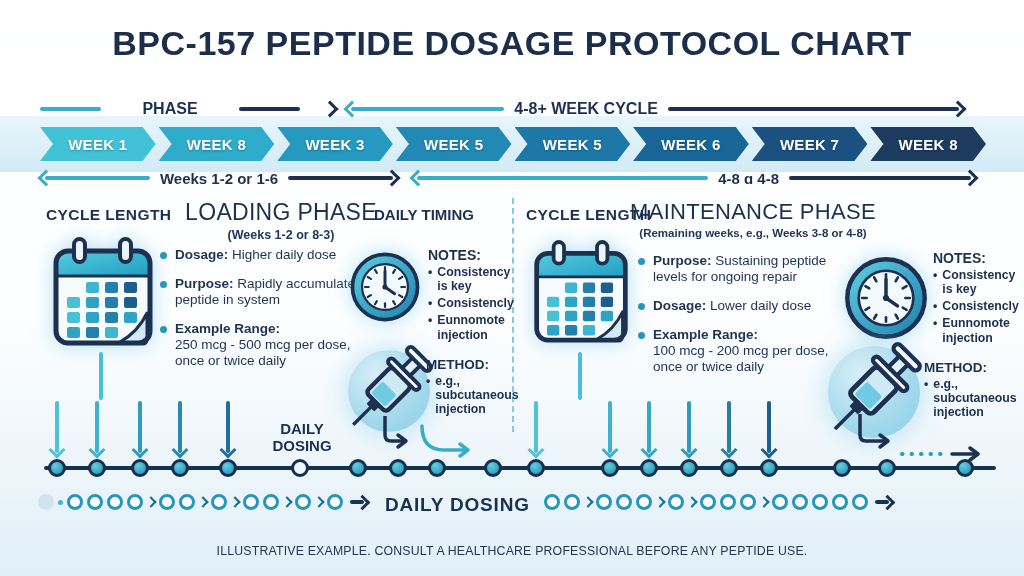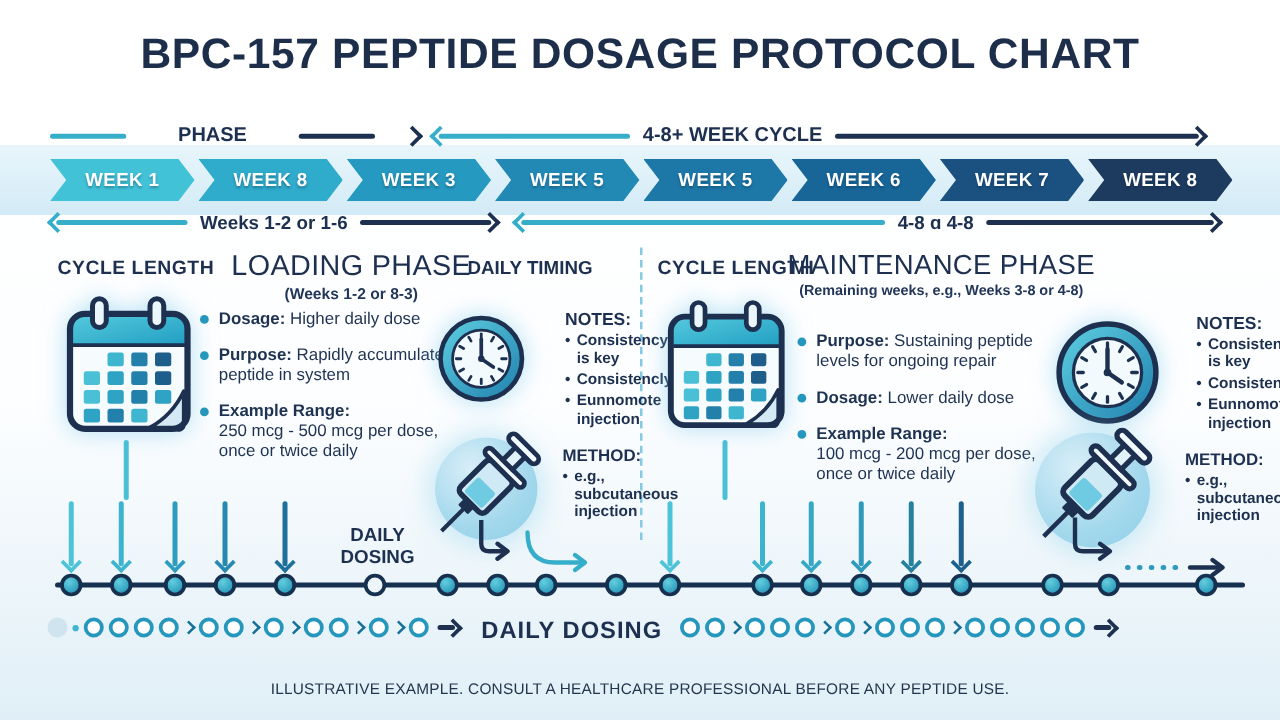--- a/index.html
+++ b/index.html
@@ -30,21 +30,21 @@
   
   .hdr{position:absolute;font-weight:800;color:#1d3050;}
   .big-title{font-size:23px;text-align:center;letter-spacing:.3px;}
   .big-sub{font-size:12.5px;font-weight:600;text-align:center;margin-top:2px;color:#22365a;}
   .bullets{position:absolute;}
   .bul{display:flex;margin-bottom:13px;}
   .bul .bdot{width:7px;height:7px;border-radius:50%;background:#2596bc;flex:none;margin:5px 8px 0 0;}
   .bul .btxt{font-size:13.5px;line-height:1.18;color:#1e3252;}
   .bul .blabel{font-weight:800;}
   .bul .blabel.block{display:block;}
-  .mini{position:absolute;margin-left:24px;}
+  .mini{position:absolute;}
   .mini .mtitle{font-weight:800;font-size:14px;margin-bottom:2px;}
   .mini .mitem{display:flex;font-size:12.3px;font-weight:600;line-height:1.15;margin-bottom:3px;color:#1d3050;}
   .mini .mitem .mb{margin-right:5px;}
   .divider{position:absolute;left:512px;top:198px;height:234px;border-left:2px dashed #86c9e2;}
   
   .icon-abs{position:absolute;}
   .syr-circle{position:absolute;border-radius:50%;
     background:radial-gradient(circle at 35% 30%,#d8eef8,#a3d8ec 60%,#8fcfe8);
     box-shadow:0 0 20px 6px rgba(130,205,235,.35);}
   .syr-circle svg{position:absolute;left:-14px;top:-16px;overflow:visible;}
@@ -291,21 +291,21 @@
         <rect x="36" y="91" width="13" height="11" rx="2" fill="#2380aa"></rect>
         <rect x="55" y="91" width="13" height="11" rx="2" fill="#3fb6d0"></rect>
       </g>
       <path d="M70 106 Q88 96 97 77 L97 104 a4 4 0 0 1 -4 4 z" fill="#d3e9f3" stroke="#1d3050" stroke-width="3" stroke-linejoin="round"></path>
       <rect x="6" y="15" width="94" height="92" rx="12" fill="none" stroke="#1d3050" stroke-width="5"></rect>
       <rect x="24" y="3" width="11" height="23" rx="5.5" fill="#eaf6fb" stroke="#1d3050" stroke-width="4"></rect>
       <rect x="70" y="3" width="11" height="23" rx="5.5" fill="#eaf6fb" stroke="#1d3050" stroke-width="4"></rect>
     </svg>
   </div>
 
-  <div class="bullets" style="left:638px;top:265px;width:206px;">
+  <div class="bullets" style="left:638px;top:253px;width:206px;">
     <div class="bul">
         <span class="bdot"></span>
       <span class="btxt"><span class="blabel">Purpose:</span> <span>Sustaining peptide levels for ongoing repair</span></span>
       </div>
     <div class="bul">
         <span class="bdot"></span>
       <span class="btxt"><span class="blabel">Dosage:</span> <span>Lower daily dose</span></span>
       </div>
     <div class="bul">
         <span class="bdot"></span>

